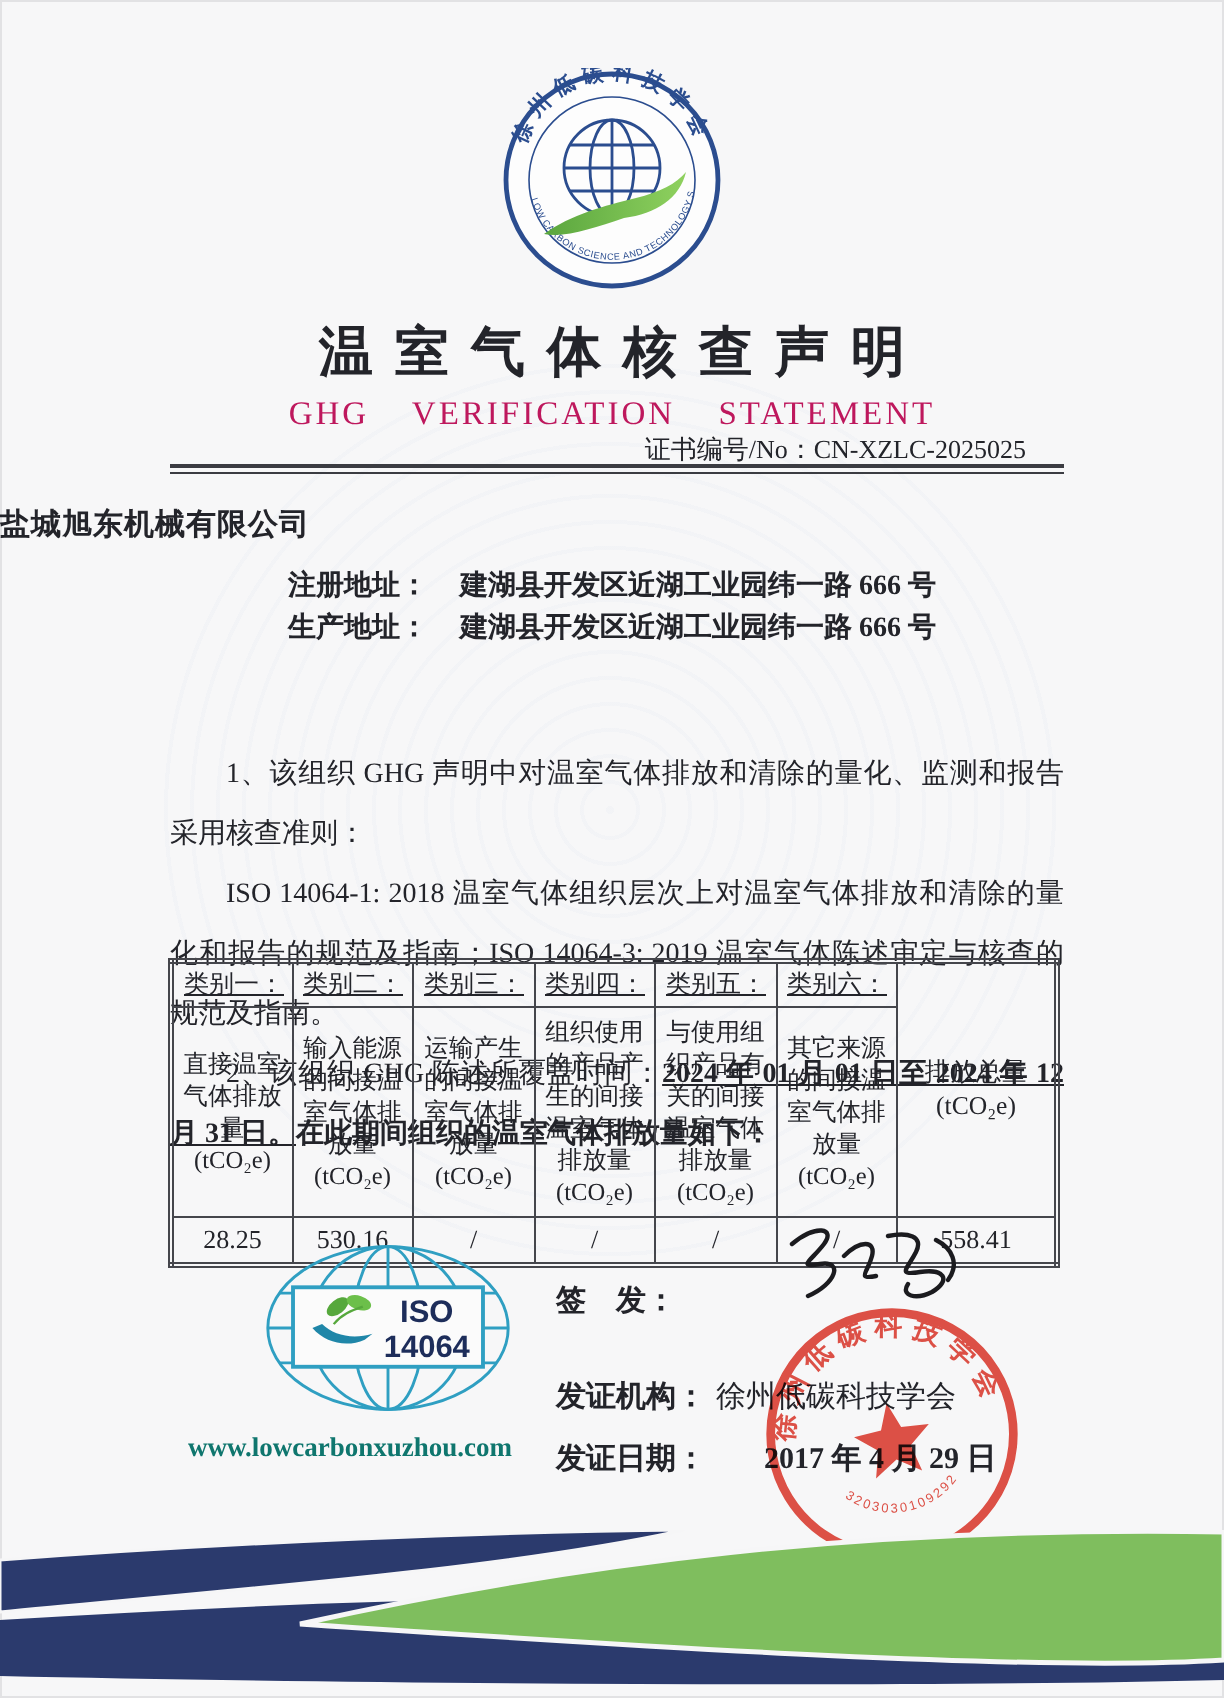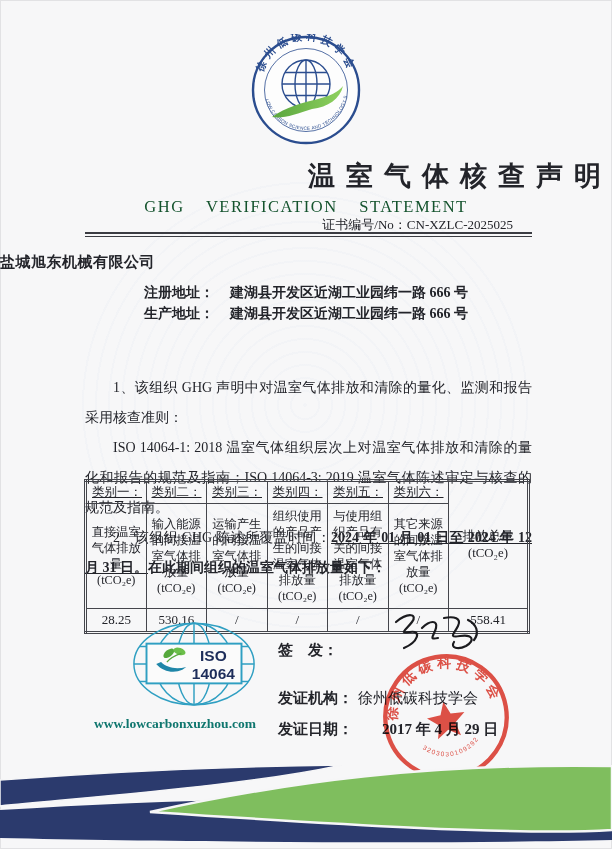--- a/index.html
+++ b/index.html
@@ -8,24 +8,24 @@
     background:#f7f7f8;overflow:hidden;
     font-family:"Liberation Serif","DejaVu Serif",serif;color:#23242a;
     box-shadow:inset 0 0 0 1px #e2e2e4;
   }
   .watermark{
     position:absolute;left:80px;top:180px;width:450px;height:450px;border-radius:50%;
     background:repeating-radial-gradient(circle at 50% 50%,rgba(110,145,200,0.06) 0 2px,transparent 2px 13px);
     opacity:.55;pointer-events:none;
   }
   .logo-top{position:absolute;left:250px;top:34px;width:112px;height:112px;}
-  .title-cn{position:absolute;top:158px;left:0;width:612px;text-align:right;
+  .title-cn{position:absolute;top:158px;left:0;width:612px;text-align:center;
     font-size:27px;font-weight:bold;letter-spacing:11px;padding-left:11px;box-sizing:border-box;}
   .title-en{position:absolute;top:197px;left:0;width:612px;text-align:center;
-    font-size:16.5px;letter-spacing:1.5px;word-spacing:16px;color:#14532d;}
+    font-size:16.5px;letter-spacing:1.5px;word-spacing:16px;color:#be185d;}
   .cert-no{position:absolute;top:216px;right:99px;font-size:13px;}
   .rule{position:absolute;top:232px;left:85px;width:447px;height:2px;
     border-top:2px solid #3b3c42;border-bottom:1px solid #3b3c42;}
   .company{position:absolute;top:253px;left:0;width:612px;
     font-size:15px;font-weight:bold;letter-spacing:0.5px;}
   .addr{position:absolute;left:0;width:612px;text-align:center;font-size:14px;font-weight:bold;}
   .addr .lbl{margin-right:16px;}
   .addr-reg{top:284px;}
   .addr-prod{top:305px;}
   .statements{position:absolute;top:330px;left:85px;width:447px;

